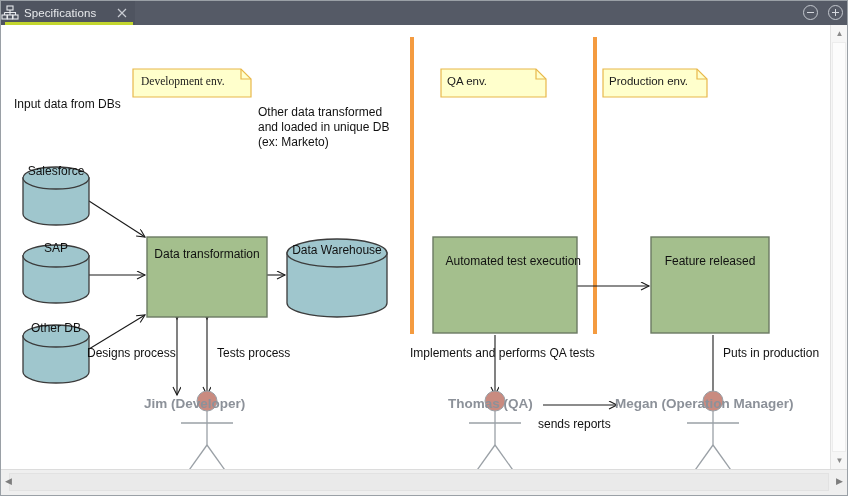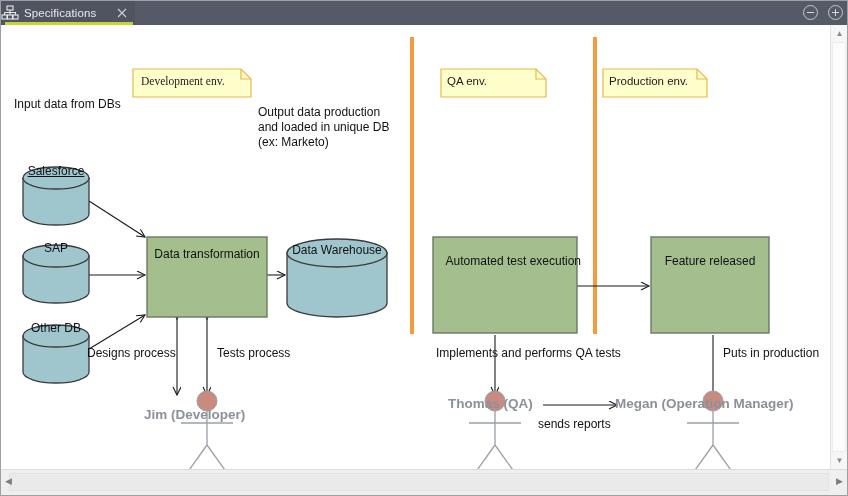--- a/index.html
+++ b/index.html
@@ -287,41 +287,41 @@
     </svg>
 
     <div class="note-text" style="left:140px; top:50px;font-family:Liberation Serif, serif;">Development env.</div>
     <div class="note-text" style="left:446px; top:50px;">QA env.</div>
     <div class="note-text" style="left:608px; top:50px;">Production env.</div>
 
     <div class="ann" style="left:13px; top:72px;">
       <div>Input data from DBs</div>
     </div>
     <div class="ann" style="left:257px; top:80px;">
-      <div>Output data production</div>
+      <div>Other data transformed</div>
       <div>and loaded in unique DB</div>
       <div>(ex: Marketo)</div>
     </div>
 
-    <div class="shape-text" style="left:22px; top:139px; width:66px;text-decoration:underline;">Salesforce</div>
+    <div class="shape-text" style="left:22px; top:139px; width:66px;">Salesforce</div>
     <div class="shape-text" style="left:22px; top:216px; width:66px;">SAP</div>
     <div class="shape-text" style="left:22px; top:296px; width:66px;">Other DB</div>
     <div class="shape-text" style="left:286px; top:218px; width:100px;">Data Warehouse</div>
 
     <div class="shape-text" style="left:140px; top:222px; width:132px;">Data transformation</div>
     <div class="shape-text" style="left:428px; top:229px; width:152px;text-align:right;">Automated test execution</div>
     <div class="shape-text" style="left:650px; top:229px; width:118px;">Feature released</div>
 
     <div class="edge-lbl" style="left:86px; top:321px;">Designs process</div>
     <div class="edge-lbl" style="left:216px; top:321px;">Tests process</div>
-    <div class="edge-lbl" style="left:435px; top:321px;">Implements and performs QA tests</div>
+    <div class="edge-lbl" style="left:409px; top:321px;">Implements and performs QA tests</div>
     <div class="edge-lbl" style="left:722px; top:321px;">Puts in production</div>
     <div class="edge-lbl" style="left:537px; top:392px;">sends reports</div>
 
-    <div class="actor-name" style="left:143px; top:382px;text-align:right;">Jim (Developer)</div>
+    <div class="actor-name" style="left:143px; top:371px;text-align:right;">Jim (Developer)</div>
     <div class="actor-name" style="left:447px; top:371px;">Thomas (QA)</div>
     <div class="actor-name" style="left:614px; top:371px;">Megan (Operation Manager)</div>
   </div>
 
   <div class="vscroll">
     <div class="sarrow up">▲</div>
     <div class="vthumb"></div>
     <div class="sarrow down">▼</div>
   </div>
 

